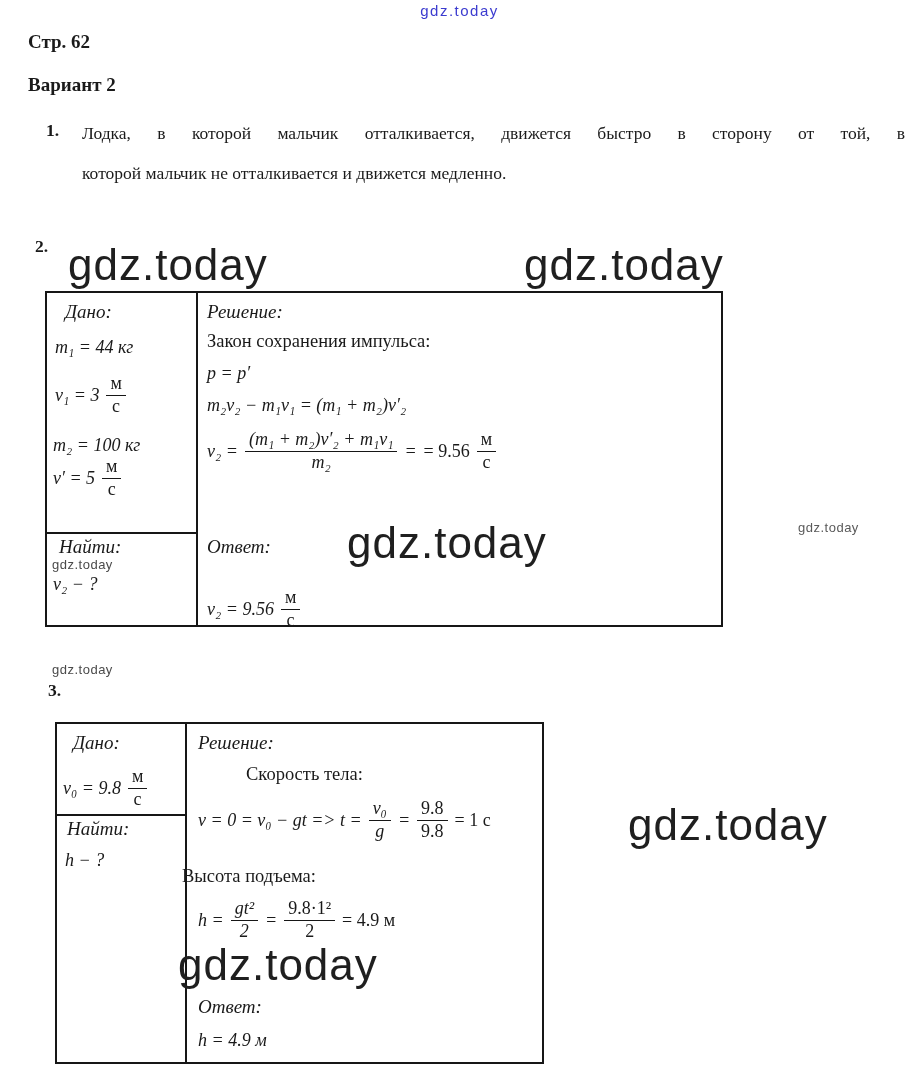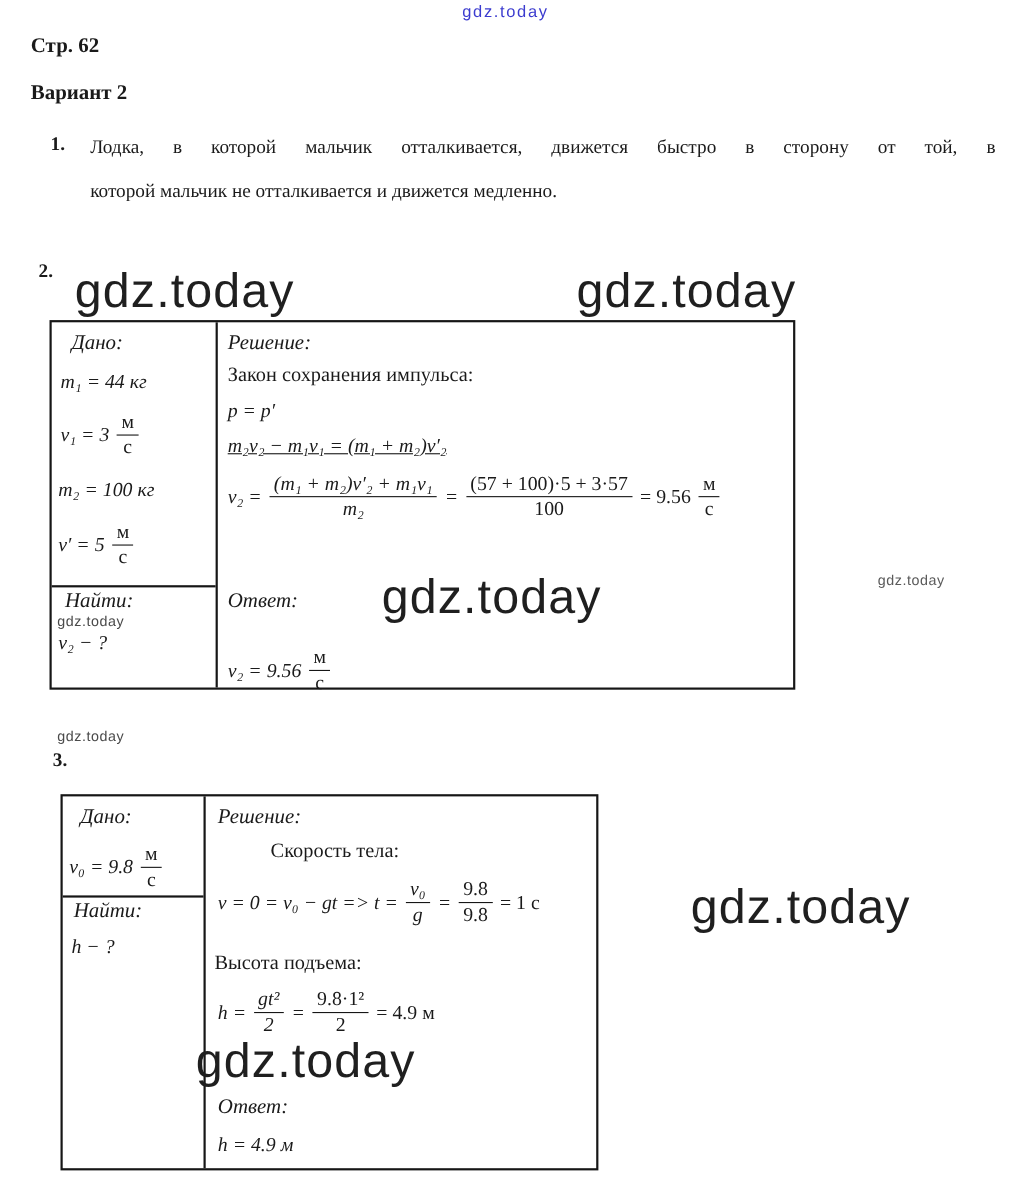--- a/index.html
+++ b/index.html
@@ -53,48 +53,44 @@
     <div class="abs lbl" style="left:18px;top:8px;">Дано:</div>
     <div class="abs m" style="left:8px;top:44px;">m₁ = 44 кг</div>
     <div class="abs eq" style="left:8px;top:80px;">
       <span>v₁ = 3</span>
       <span class="frac unit">
         <span class="num">м</span>
         <span class="den">с</span>
       </span>
     </div>
     <div class="abs m" style="left:6px;top:142px;">m₂ = 100 кг</div>
-    <div class="abs eq" style="left:6px;top:180px;">
+    <div class="abs eq" style="left:6px;top:163px;">
       <span>v′ = 5</span>
       <span class="frac unit">
         <span class="num">м</span>
         <span class="den">с</span>
       </span>
     </div>
 
     <div class="abs lbl" style="left:12px;top:243px;">Найти:</div>
     <div class="abs wm wm-sm" style="left:5px;top:264px;">gdz.today</div>
     <div class="abs m" style="left:6px;top:281px;">v₂ − ?</div>
 
     <div class="abs lbl" style="left:160px;top:8px;">Решение:</div>
     <div class="abs plain" style="left:160px;top:38px;">Закон сохранения импульса:</div>
     <div class="abs m" style="left:160px;top:70px;">p = p′</div>
-    <div class="abs m" style="left:160px;top:102px;text-decoration:underline;">m₂v₂ − m₁v₁ = (m₁ + m₂)v′₂</div>
+    <div class="abs m" style="left:160px;top:102px;">m₂v₂ − m₁v₁ = (m₁ + m₂)v′₂</div>
 
     <div class="abs eq" style="left:160px;top:136px;">
       <span>v₂ =</span>
       <span class="frac">
         <span class="num">(m₁ + m₂)v′₂ + m₁v₁</span>
         <span class="den">m₂</span>
       </span>
       <span>=</span>
-      <span class="frac" style="font-style:normal;">
-        <span class="num">(57 + 100)·5 + 3·57</span>
-        <span class="den">100</span>
-      </span>
       <span style="font-style:normal;">= 9.56</span>
       <span class="frac unit">
         <span class="num">м</span>
         <span class="den">с</span>
       </span>
     </div>
 
     <div class="abs lbl" style="left:160px;top:243px;">Ответ:</div>
     <div class="abs eq" style="left:160px;top:294px;">
       <span>v₂ = 9.56</span>
@@ -137,21 +133,21 @@
         <span class="den">g</span>
       </span>
       <span>=</span>
       <span class="frac" style="font-style:normal;">
         <span class="num">9.8</span>
         <span class="den">9.8</span>
       </span>
       <span style="font-style:normal;">= 1 с</span>
     </div>
 
-    <div class="abs plain" style="left:138px;top:142px;">Высота подъема:</div>
+    <div class="abs plain" style="left:125px;top:142px;">Высота подъема:</div>
 
     <div class="abs eq" style="left:141px;top:174px;">
       <span>h =</span>
       <span class="frac">
         <span class="num">gt²</span>
         <span class="den">2</span>
       </span>
       <span>=</span>
       <span class="frac" style="font-style:normal;">
         <span class="num">9.8·1²</span>

